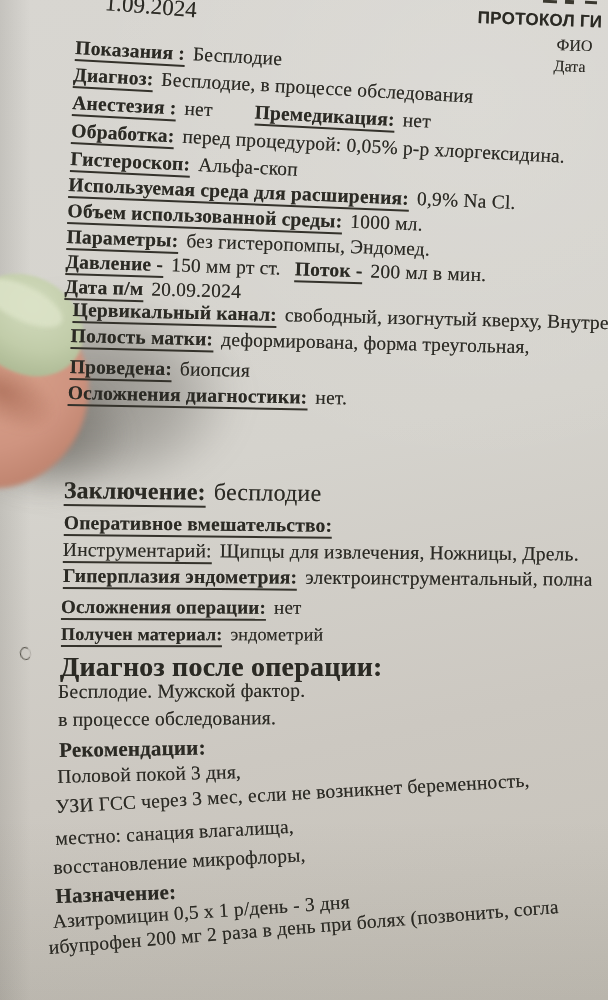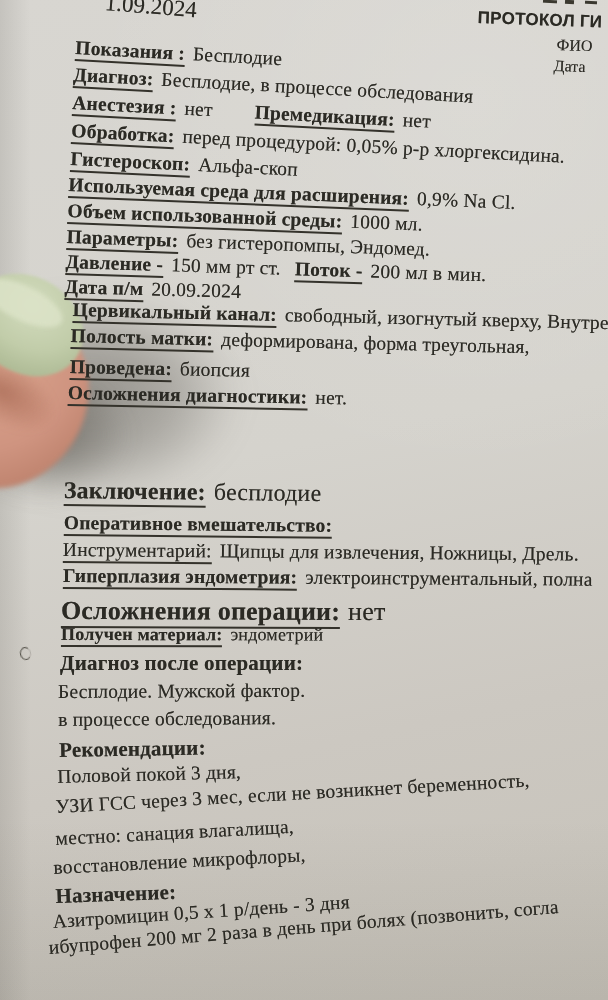--- a/index.html
+++ b/index.html
@@ -96,23 +96,23 @@
       <div class="line" style="left: 66px; top: 251px; font-size: 19.5px; transform: rotate(1.8deg);"><span class="lab bu">Давление -</span><span class="val">150 мм рт ст.</span><span class="gap" style="width: 14px;"></span><span class="lab bu">Поток -</span><span class="val">200 мл в мин.</span></div>
       <div class="line" style="left: 65px; top: 276px; font-size: 19.5px; transform: rotate(1.6deg);"><span class="lab bu">Дата п/м</span><span class="val">20.09.2024</span></div>
       <div class="line" style="left: 73px; top: 299px; font-size: 19.5px; transform: rotate(1.4deg);"><span class="lab bu">Цервикальный канал:</span><span class="val">свободный, изогнутый кверху, Внутре</span></div>
       <div class="line" style="left: 71px; top: 325px; font-size: 19.5px; transform: rotate(1.4deg);"><span class="lab bu">Полость матки:</span><span class="val">деформирована, форма треугольная,</span></div>
       <div class="line" style="left: 70px; top: 356px; font-size: 19.5px; transform: rotate(1.2deg);"><span class="lab bu">Проведена:</span><span class="val">биопсия</span></div>
       <div class="line" style="left: 68px; top: 382px; font-size: 19.5px; transform: rotate(1.1deg);"><span class="lab bu">Осложнения диагностики:</span><span class="val">нет.</span></div>
       <div class="line" style="left: 64px; top: 477px; font-size: 24px; transform: rotate(0.7deg);"><span class="lab bu">Заключение:</span><span class="val">бесплодие</span></div>
       <div class="line" style="left: 64px; top: 512px; font-size: 19.5px; transform: rotate(0.6deg);"><span class="lab bu">Оперативное вмешательство:</span></div>
       <div class="line" style="left: 63px; top: 539px; font-size: 19.5px; transform: rotate(0.5deg);"><span class="lab u">Инструментарий:</span><span class="val">Щипцы для извлечения, Ножницы, Дрель.</span></div>
       <div class="line" style="left: 63px; top: 565px; font-size: 19.5px; transform: rotate(0.4deg);"><span class="lab bu">Гиперплазия эндометрия:</span><span class="val">электроинструментальный, полна</span></div>
-      <div class="line" style="left: 61px; top: 596px; font-size: 26px; transform: rotate(0.2deg);"><span class="lab bu">Осложнения операции:</span><span class="val">нет</span></div>
+      <div class="line" style="left: 61px; top: 596px; font-size: 19px; transform: rotate(0.2deg);"><span class="lab bu">Осложнения операции:</span><span class="val">нет</span></div>
       <div class="line" style="left: 61px; top: 624px; font-size: 18px; transform: rotate(0.1deg);"><span class="lab bu">Получен материал:</span><span class="val">эндометрий</span></div>
-      <div class="line" style="left: 60px; top: 651px; font-size: 21px; transform: rotate(0deg);"><span class="lab b">Диагноз после операции:</span></div>
+      <div class="line" style="left: 60px; top: 651px; font-size: 28px; transform: rotate(0deg);"><span class="lab b">Диагноз после операции:</span></div>
       <div class="line" style="left: 58px; top: 681px; font-size: 19.5px; transform: rotate(-0.3deg);"><span class="val">Бесплодие. Мужской фактор.</span></div>
       <div class="line" style="left: 58px; top: 709px; font-size: 19.5px; transform: rotate(-0.5deg);"><span class="val">в процессе обследования.</span></div>
       <div class="line" style="left: 59px; top: 738px; font-size: 21px; transform: rotate(-1deg);"><span class="lab b">Рекомендации:</span></div>
       <div class="line" style="left: 57px; top: 766px; font-size: 19.5px; transform: rotate(-1.5deg);"><span class="val">Половой покой 3 дня,</span></div>
       <div class="line" style="left: 55px; top: 796px; font-size: 19.5px; transform: rotate(-3.2deg);"><span class="val">УЗИ ГСС через 3 мес, если не возникнет беременность,</span></div>
       <div class="line" style="left: 55px; top: 828px; font-size: 19.5px; transform: rotate(-2.9deg);"><span class="val">местно: санация влагалища,</span></div>
       <div class="line" style="left: 53px; top: 857px; font-size: 19.5px; transform: rotate(-2.9deg);"><span class="val">восстановление микрофлоры,</span></div>
       <div class="line" style="left: 55px; top: 884px; font-size: 21px; transform: rotate(-2deg);"><span class="lab b">Назначение:</span></div>
       <div class="line" style="left: 52px; top: 911px; font-size: 19.5px; transform: rotate(-3.8deg);"><span class="val">Азитромицин 0,5 х 1 р/день - 3 дня</span></div>
       <div class="line" style="left: 48px; top: 937px; font-size: 19.5px; transform: rotate(-4.6deg);"><span class="val">ибупрофен 200 мг 2 раза в день при болях (позвонить, согла</span></div>

